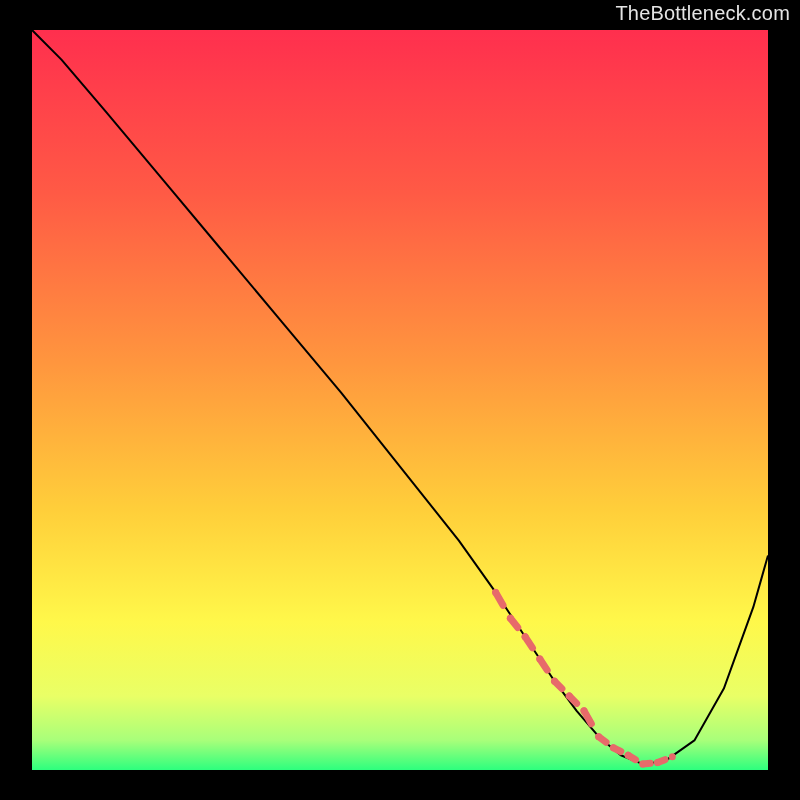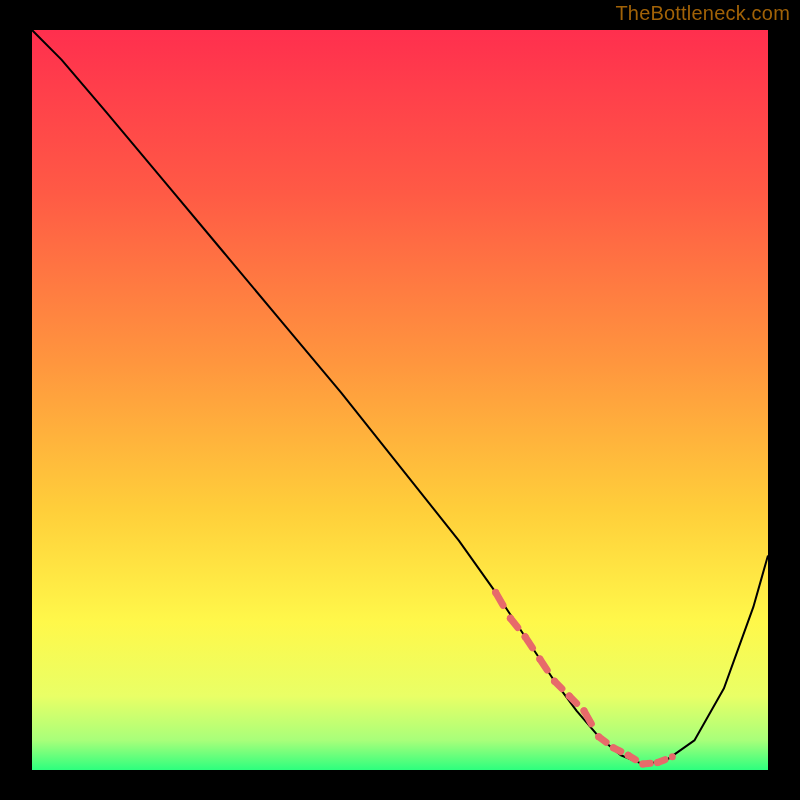--- a/index.html
+++ b/index.html
@@ -14,21 +14,21 @@
   .frame {
     position: relative;
     width: 800px;
     height: 800px;
     background: #000;
   }
   .watermark {
     position: absolute;
     top: 2px;
     right: 10px;
-    color: #a16207;
+    color: #e5e5e5;
     font-size: 20px;
     font-weight: 500;
     letter-spacing: 0.2px;
     z-index: 20;
   }
   .plot-area {
     position: absolute;
     left: 32px;
     top: 30px;
     width: 736px;

